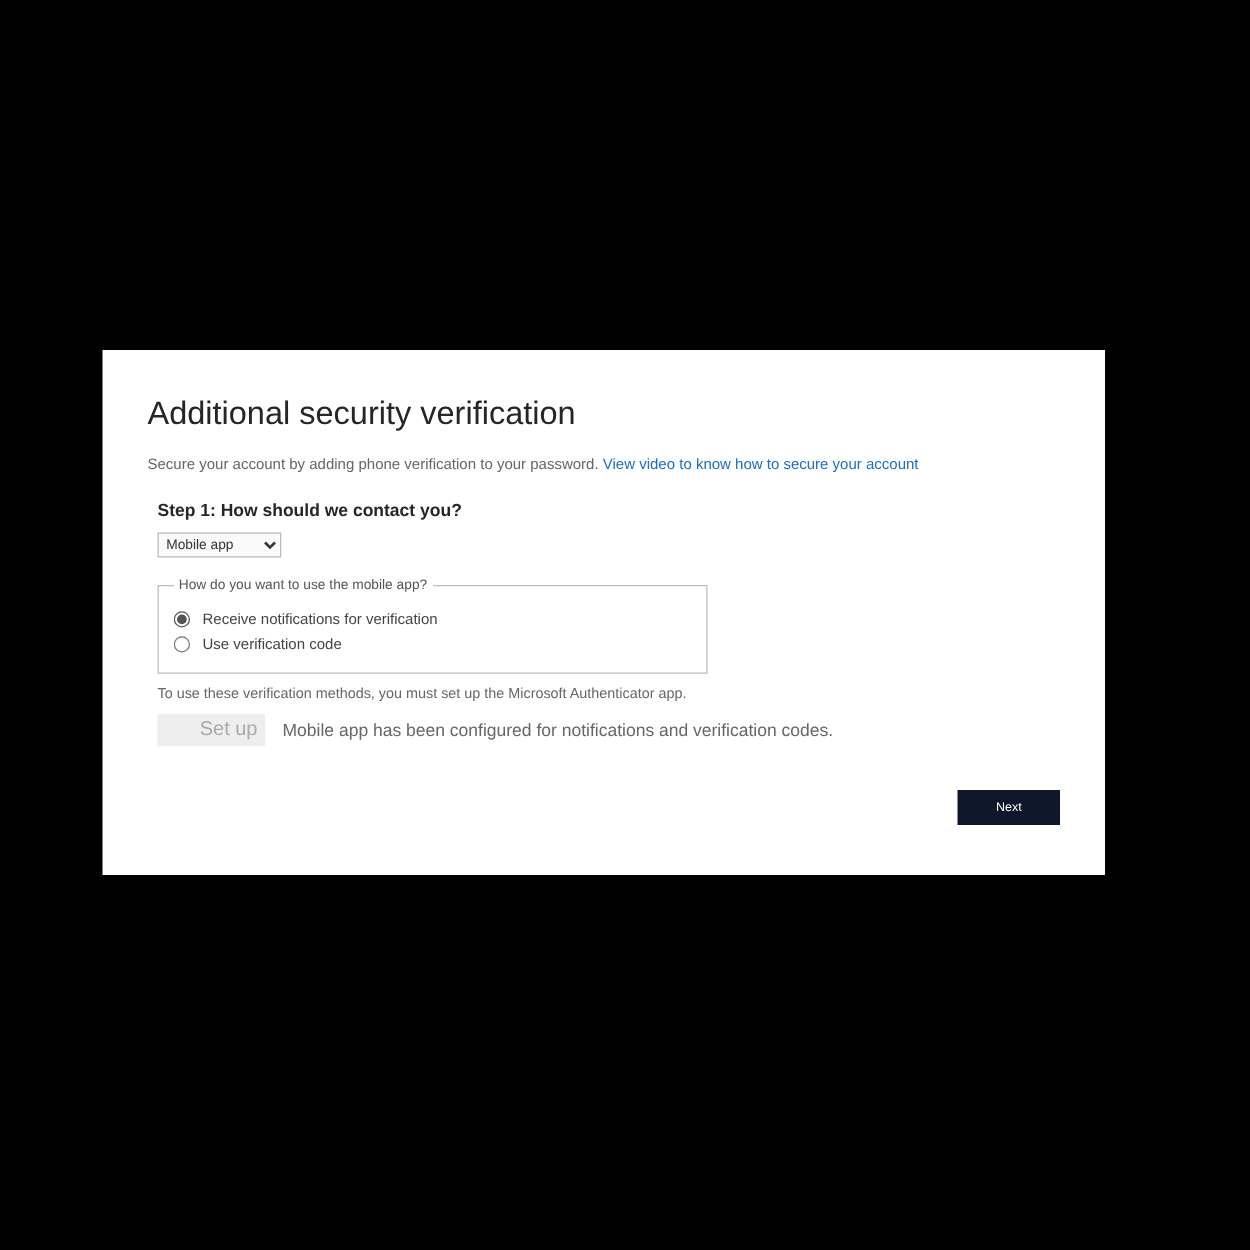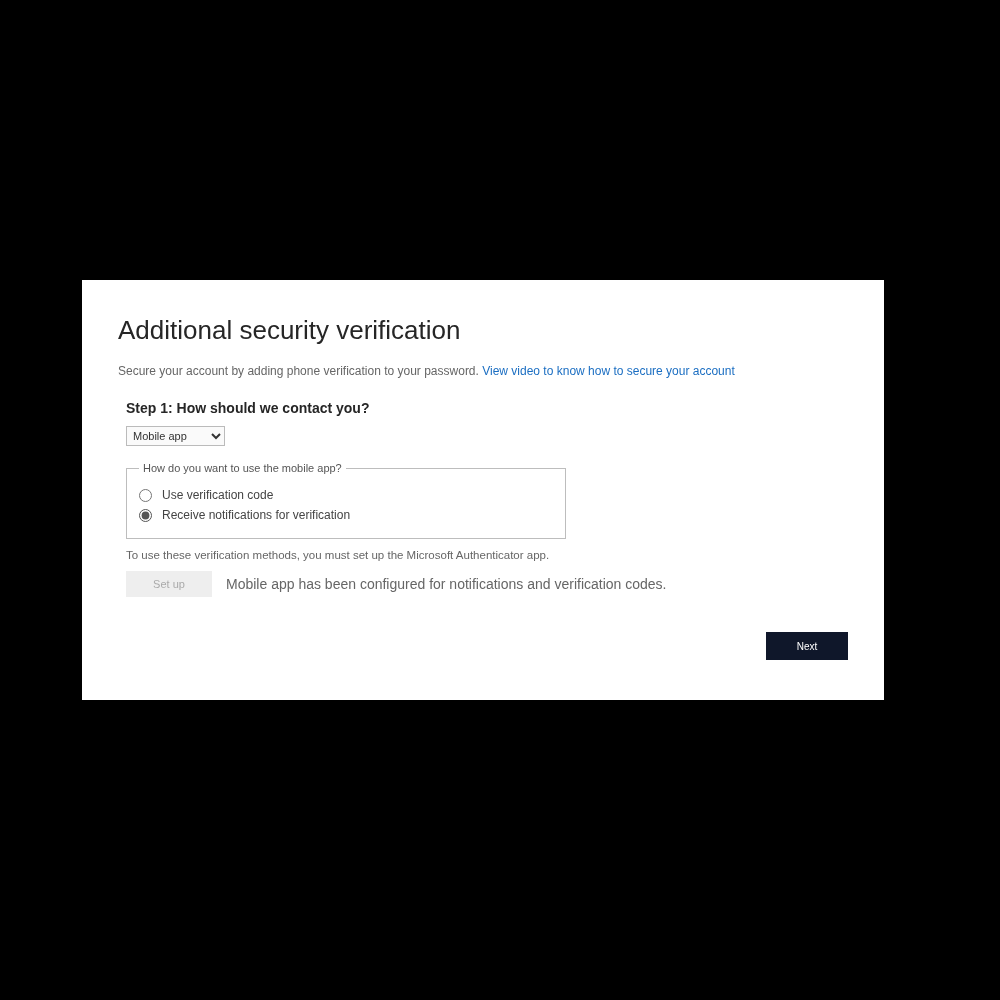--- a/index.html
+++ b/index.html
@@ -88,22 +88,23 @@
     align-items: center;
     margin-left: 8px;
     gap: 14px;
   }
   .setup-btn {
     width: 86px;
     height: 26px;
     background: #eee;
     border: none;
     color: #aaa;
-    font-size: 11px;
+    font-size: 16px;
     cursor: not-allowed;
+    text-align: right;
   }
   .status {
     font-size: 14px;
     color: #666;
     text-align: right;
   }
   .next-btn {
     position: absolute;
     right: 36px;
     bottom: 40px;
@@ -131,26 +132,26 @@
 
   <div class="select-wrap">
     <select class="contact-select">
       <option>Mobile app</option>
     </select>
   </div>
 
   <fieldset class="mobile-options">
     <legend>How do you want to use the mobile app?</legend>
     <div class="radio-row">
+      <input type="radio" name="mode" checked="" style="">
+      <label>Receive notifications for verification</label>
+    </div>
+    <div class="radio-row">
       <input type="radio" name="mode" style="">
       <label>Use verification code</label>
-    </div>
-    <div class="radio-row">
-      <input type="radio" name="mode" checked="" style="">
-      <label>Receive notifications for verification</label>
     </div>
   </fieldset>
 
   <div class="note">To use these verification methods, you must set up the Microsoft Authenticator app.</div>
 
   <div class="setup-row">
     <button class="setup-btn" disabled="">Set up</button>
     <span class="status">Mobile app has been configured for notifications and verification codes.</span>
   </div>
 

